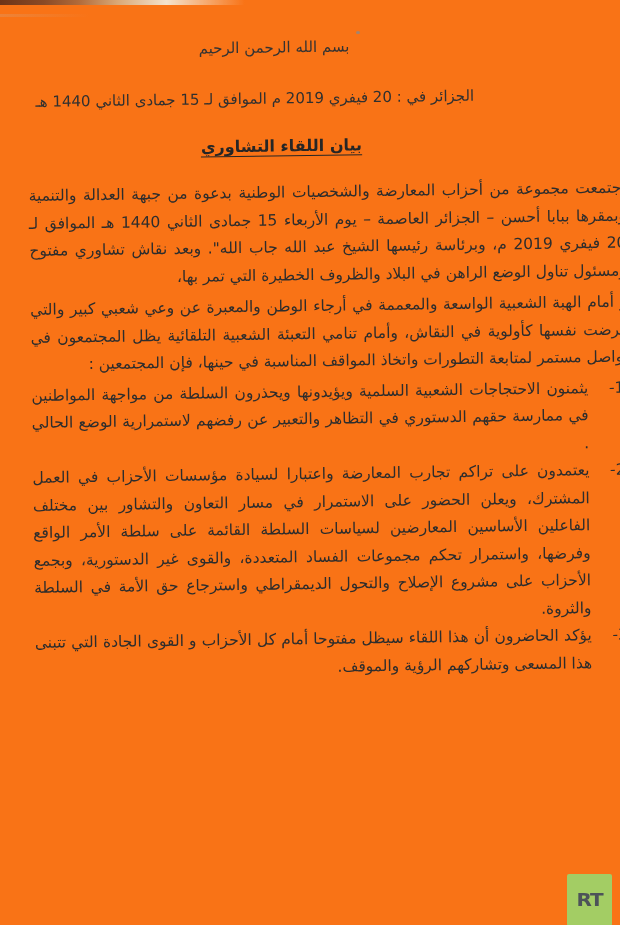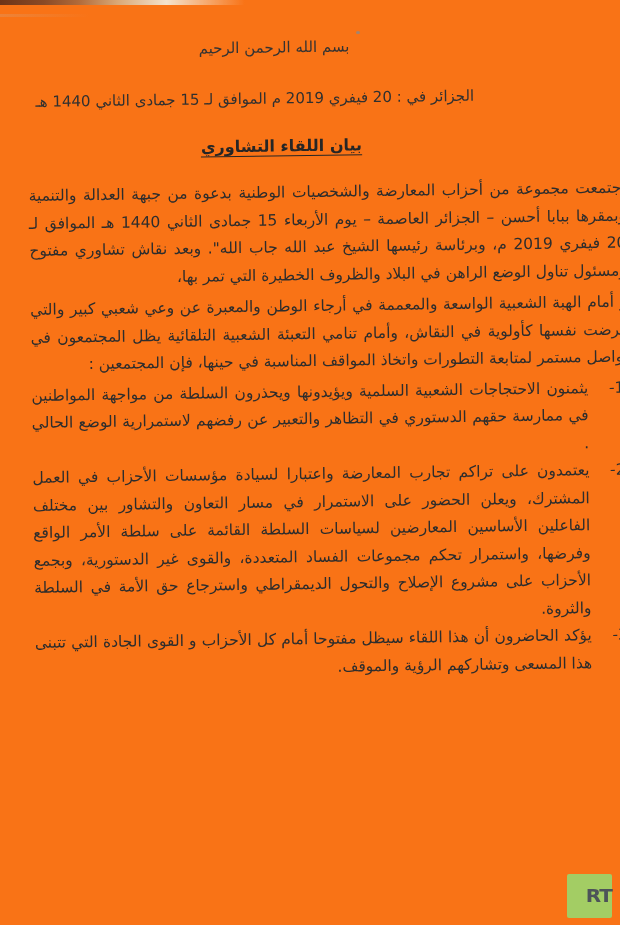--- a/index.html
+++ b/index.html
@@ -116,26 +116,26 @@
     text-align: justify;
     font-size: 15.5px;
     line-height: 27.5px;
     color: #2d2d2d;
   }
   .rt-badge {
     position: absolute;
     left: 567px;
     top: 874px;
     width: 45px;
-    height: 44px;
+    height: 52px;
     background: #a3cd64;
     border-radius: 2px;
     display: flex;
     align-items: center;
-    justify-content: flex-end;
+    justify-content: center;
   }
   .rt-text {
     font-family: "DejaVu Sans", sans-serif;
     font-weight: bold;
     font-size: 20px;
     letter-spacing: -1px;
     color: #4d5359;
     transform: scaleY(0.85);
   }
 </style>

